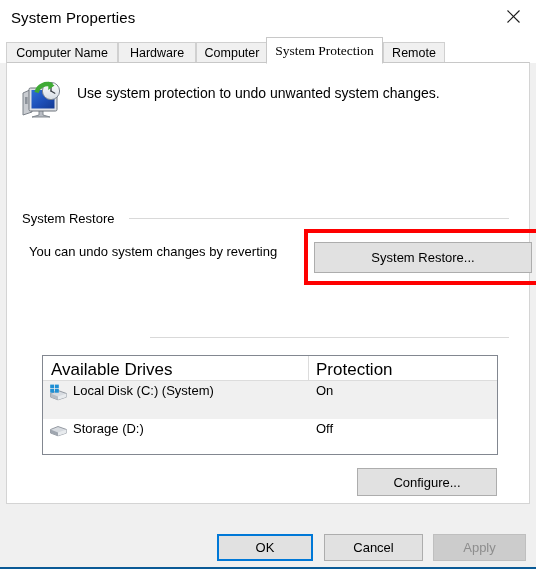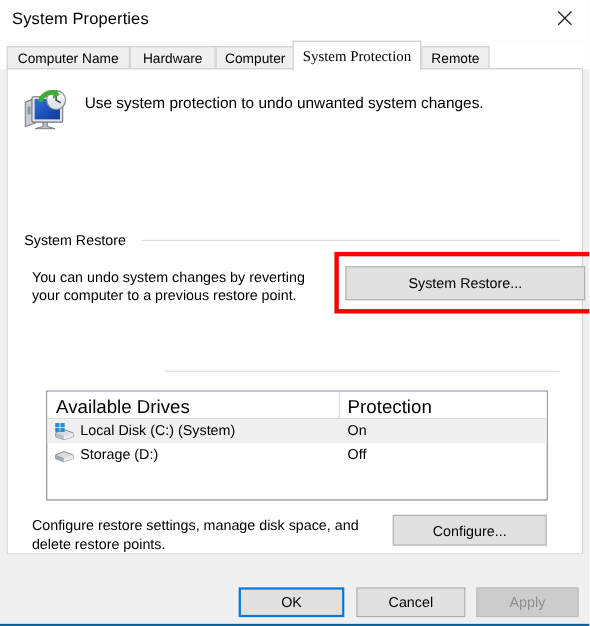--- a/index.html
+++ b/index.html
@@ -208,21 +208,21 @@
   }
   .lv-head .col-sep {
     position: absolute;
     top: 0;
     width: 1px;
     height: 24px;
     background: #dcdcdc;
   }
   .lv-row {
     position: relative;
-    height: 22px;
+    height: 38px;
   }
   .lv-row.selected { background: #f0f0f0; }
   .lv-row .cell-name {
     position: absolute;
     left: 30px;
     top: 2px;
     font-size: 13px;
     color: #000;
     white-space: nowrap;
   }
@@ -310,21 +310,20 @@
         <path d="M35.5 5.6 L29.6 1.4 L29.2 9.9 Z" fill="#3faa35"></path>
       </svg>
     </div>
     <div class="hdr-text">Use system protection to undo unwanted system changes.</div>
 
     <div class="group-label" style="left:15px; top:148px;">System Restore</div>
     <div class="group-line" style="left:122px; top:155px; width:380px;"></div>
 
     <div class="body-text" style="left:22px; top:180px; width:270px;">
       <div>You can undo system changes by reverting</div>
-      <div>your computer to a previous restore point.</div>
     </div>
 
     <div class="btn" style="left:307px; top:179px; width:218px; height:31px;">System Restore...</div>
     <div class="annot" style="left:297px; top:166px; width:238px; height:56px;"></div>
 
     <div class="group-line" style="left:143px; top:274px; width:359px;"></div>
 
     <div class="listbox">
       <div class="lv-head">
         <div class="col" style="left:8px;">Available Drives</div>
@@ -354,24 +353,20 @@
             <path d="M2.5 7.5 L10 4.5 L18.5 7.5 L18.5 11 L10 13.8 L2.5 11 Z" fill="#d7dbe0" stroke="#8b919a" stroke-width="0.9"></path>
             <path d="M2.5 7.5 L10 10.4 L10 13.8 L2.5 11 Z" fill="#9fa6af"></path>
             <path d="M10 10.4 L18.5 7.5 L18.5 11 L10 13.8 Z" fill="#e8ebee"></path>
           </svg>
         </span>
         <span class="cell-name">Storage (D:)</span>
         <span class="cell-prot">Off</span>
       </div>
     </div>
 
-    <div class="body-text" style="left:22px; top:406px; width:320px;">
-      <div>Configure restore settings, manage disk space, and</div>
-      <div>delete restore points.</div>
-    </div>
     <div class="btn" style="left:350px; top:405px; width:140px; height:28px;">Configure...</div>
 
     <div class="body-text" style="left:22px; top:462px; width:320px;">
       <div>Create a restore point right now for the drives that</div>
       <div>have system protection turned on.</div>
     </div>
     <div class="btn" style="left:350px; top:461px; width:140px; height:28px;">Create...</div>
 
   </div>
 

